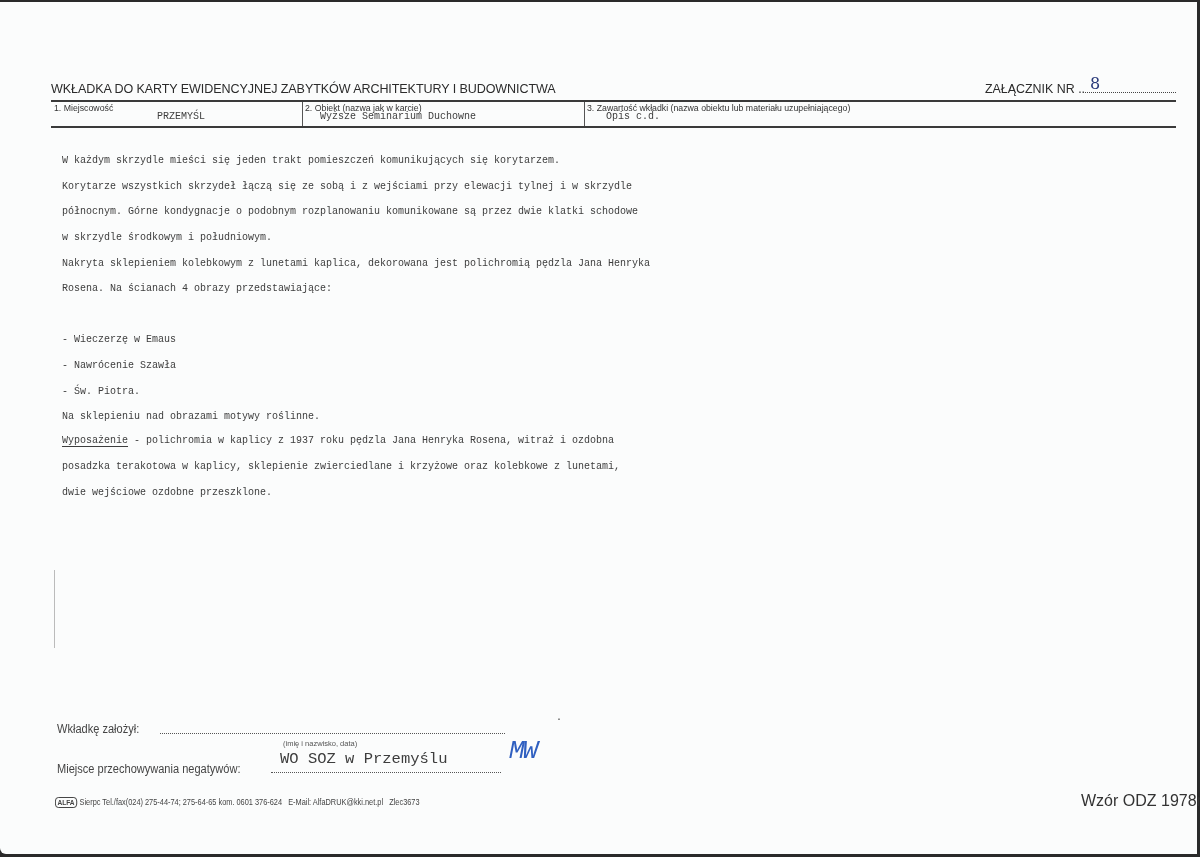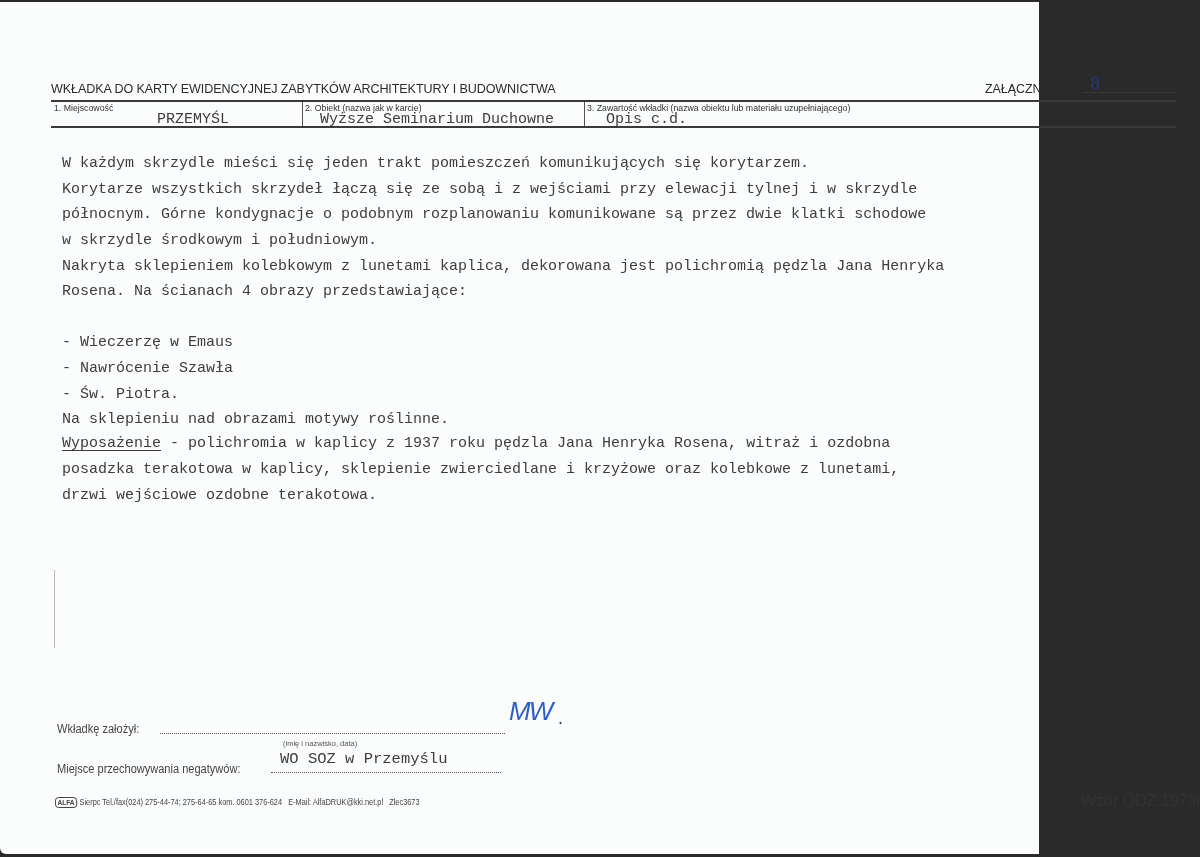--- a/index.html
+++ b/index.html
@@ -3,21 +3,21 @@
   <meta charset="utf-8">
   <style>
     html, body { margin: 0; padding: 0; }
     body {
       width: 1200px; height: 857px; overflow: hidden;
       background: #2a2a2a;
       position: relative;
       font-family: "Liberation Sans", sans-serif;
     }
     .paper {
-      position: absolute; left: 0; top: 2px; width: 1039px; height: 852px;
+      position: absolute; left: 0; top: 2px; width: 1197px; height: 852px;
       background: #fbfcfc;
       border-bottom-left-radius: 6px;
     }
     .abs { position: absolute; white-space: pre; }
     .form-title {
       left: 51px; top: 79px; font-size: 13.5px; color: #2b2b2b; letter-spacing: -0.1px;
       font-family: "Liberation Sans", sans-serif; transform: scaleX(0.93); transform-origin: left;
     }
     .annex-label {
       left: 985px; top: 79px; font-size: 13.5px; color: #2b2b2b;
@@ -30,36 +30,36 @@
       left: 1090px; top: 72px; font-size: 16px; color: #2a3a7a; font-family: "DejaVu Serif", serif;
     }
     .rule { position: absolute; background: #3a3a3a; }
     .vrule { position: absolute; background: #555; width: 1px; }
     .field-label {
       font-size: 9.5px; color: #333; transform: scaleX(0.92); transform-origin: left;
     }
     .typed {
       font-family: "Liberation Mono", "DejaVu Sans Mono", monospace;
       color: #3d3d3d;
-      font-size: 15px;
+      font-size: 10px;
     }
     .body-line { left: 62px; }
     .underline { text-decoration: underline; text-underline-offset: 3px; }
     .small-label { font-size: 12px; color: #444; transform: scaleX(0.92); transform-origin: left; }
     .dotline { position: absolute; height: 0; border-bottom: 1px dotted #555; }
     .hint { font-size: 7.5px; color: #555; }
     .footer-print { font-size: 9px; color: #444; transform: scaleX(0.82); transform-origin: left; }
     .logo-box {
       display: inline-block; border: 1.5px solid #333; border-radius: 4px;
       font-size: 8px; font-weight: bold; padding: 0 2px; line-height: 9px; margin-right: 3px;
     }
     .pattern { font-size: 16px; color: #333; }
     .signature {
-      left: 509px; top: 694px; font-size: 26px; color: #2f5fc0;
-      font-family: Liberation Sans, sans-serif; font-style: italic; letter-spacing: -2px;
+      left: 509px; top: 734px; font-size: 26px; color: #2f5fc0;
+      font-family: Liberation Mono, monospace; font-style: italic; letter-spacing: -2px;
     }
     .margin-mark { position: absolute; left: 54px; top: 568px; width: 1px; height: 78px; background: #bbb; }
   </style>
 </head>
 <body>
 
 <div class="paper">
 
   <div class="abs form-title">WKŁADKA DO KARTY EWIDENCYJNEJ ZABYTKÓW ARCHITEKTURY I BUDOWNICTWA</div>
   <div class="abs annex-label">ZAŁĄCZNIK NR ..</div>
@@ -86,21 +86,21 @@
   <div class="abs typed body-line" style="top:230px;">w skrzydle środkowym i południowym.</div>
   <div class="abs typed body-line" style="top:256px;">Nakryta sklepieniem kolebkowym z lunetami kaplica, dekorowana jest polichromią pędzla Jana Henryka</div>
   <div class="abs typed body-line" style="top:281px;">Rosena. Na ścianach 4 obrazy przedstawiające:</div>
   <div class="abs typed body-line" style="top:332px;">- Wieczerzę w Emaus</div>
   <div class="abs typed body-line" style="top:358px;">- Nawrócenie Szawła</div>
   <div class="abs typed body-line" style="top:384px;">- Św. Piotra.</div>
   <div class="abs typed body-line" style="top:409px;">Na sklepieniu nad obrazami motywy roślinne.</div>
 
   <div class="abs typed body-line" style="top:433px;"><span class="underline">Wyposażenie</span><span> - polichromia w kaplicy z 1937 roku pędzla Jana Henryka Rosena, witraż i ozdobna</span></div>
   <div class="abs typed body-line" style="top:459px;">posadzka terakotowa w kaplicy, sklepienie zwierciedlane i krzyżowe oraz kolebkowe z lunetami,</div>
-  <div class="abs typed body-line" style="top:485px;">drzwi wejściowe ozdobne terakotowa.</div>
+  <div class="abs typed body-line" style="top:485px;">dwie wejściowe ozdobne przeszklone.</div>
 
   <div class="margin-mark"></div>
 
   <div class="abs small-label" style="left:57px; top:720px;">Wkładkę założył:</div>
   <div class="dotline" style="left:160px; top:731px; width:345px;"></div>
   <div class="abs signature">MW</div>
   <div class="abs typed" style="left:556px; top:710px;">.</div>
   <div class="abs hint" style="left:283px; top:737px;">(imię i nazwisko, data)</div>
 
   <div class="abs small-label" style="left:57px; top:760px;">Miejsce przechowywania negatywów:</div>

